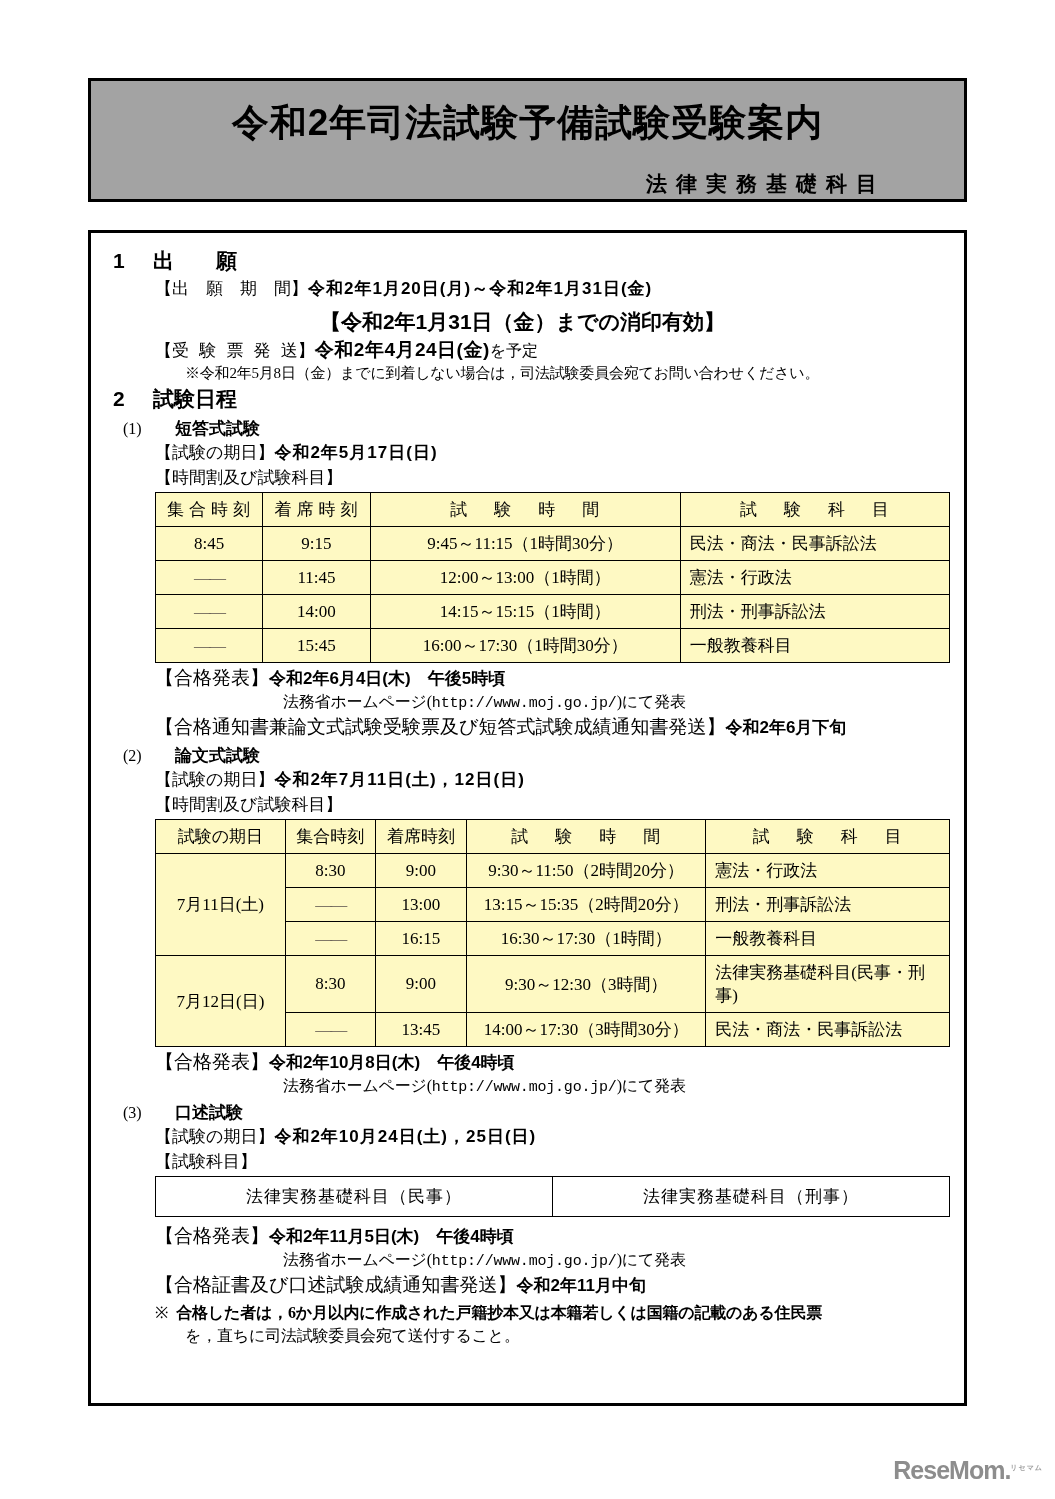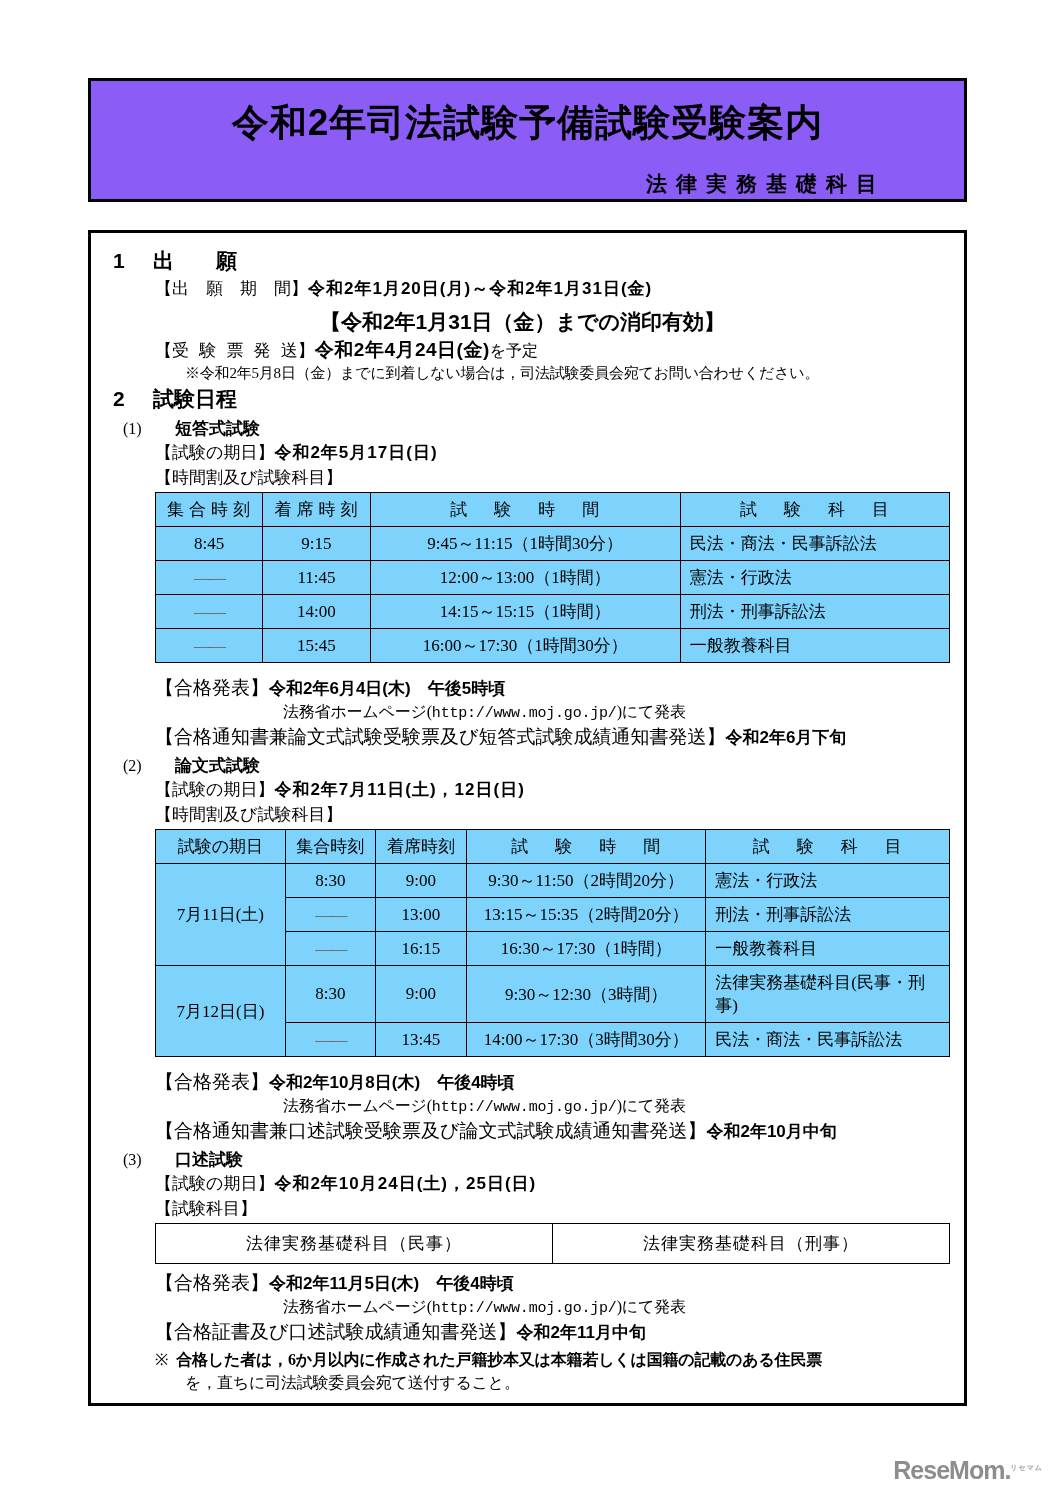--- a/index.html
+++ b/index.html
@@ -18,21 +18,21 @@
 
   
   .title-box {
     position: absolute;
     left: 88px;
     top: 78px;
     width: 879px;
     height: 124px;
     border: 3px solid #000;
     box-sizing: border-box;
-    background: #8b5cf6;
+    background: #a3a3a3;
   }
   .doc-title {
     text-align: center;
     font-weight: bold;
     font-size: 37px;
     letter-spacing: 1px;
     margin-top: 17px;
     font-family: "Liberation Sans", "DejaVu Sans", sans-serif;
   }
   .doc-author {
@@ -150,22 +150,22 @@
     font-size: 17px;
     padding-left: 50px;
     margin: 2px 0 3px 0;
     font-family: "Liberation Sans", "DejaVu Sans", sans-serif;
   }
 
   
   table.sched {
     border-collapse: collapse;
     margin-left: 50px;
-    margin-bottom: 12px;
-    background: #7dd3fc;
+    margin-bottom: 2px;
+    background: #fef9c3;
   }
   table.sched td, table.sched th {
     border: 1px solid #000;
     font-weight: normal;
     font-size: 17px;
     padding: 5px 6px;
     vertical-align: middle;
   }
   table.sched thead th {
     text-align: center;
@@ -391,24 +391,20 @@
 
   <div class="line">
     <span class="small-label">【合格発表】</span>
     <span class="val-sm">令和2年10月8日(木)　午後4時頃</span>
   </div>
 
   <div class="url-line">
     <span>法務省ホームページ(</span><span class="url-mono">http://www.moj.go.jp/</span><span>)にて発表</span>
   </div>
 
-  <div class="line">
-    <span class="small-label">【合格通知書兼口述試験受験票及び論文式試験成績通知書発送】</span>
-    <span class="val-sm">令和2年10月中旬</span>
-  </div>
 
   <div class="sub-head">
     <span class="sub-num">(3)</span>
     <span>口述試験</span>
   </div>
 
   <div class="line">
     <span class="lbl">【試験の期日】</span>
     <span class="val-big">令和2年10月24日(土)，25日(日)</span>
   </div>

